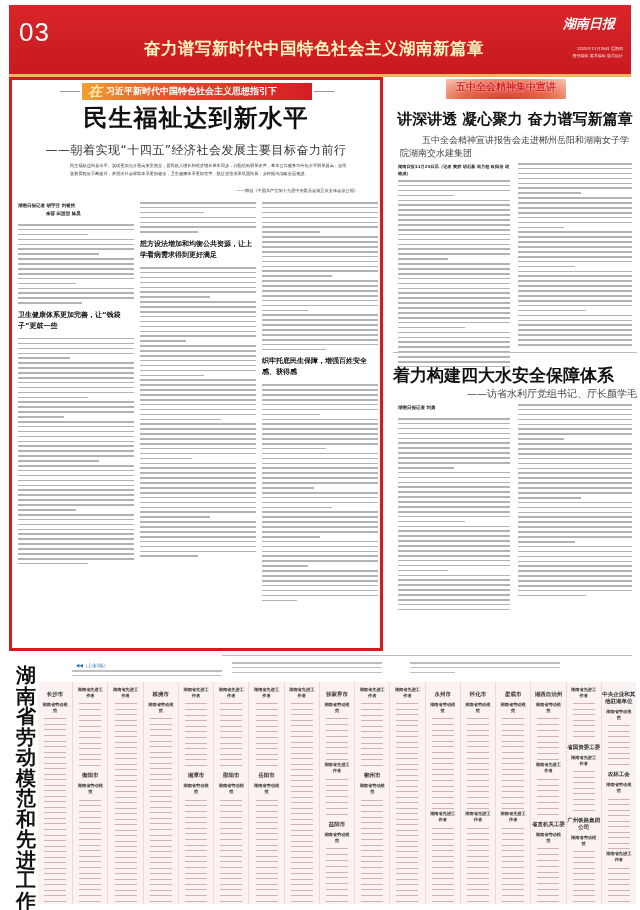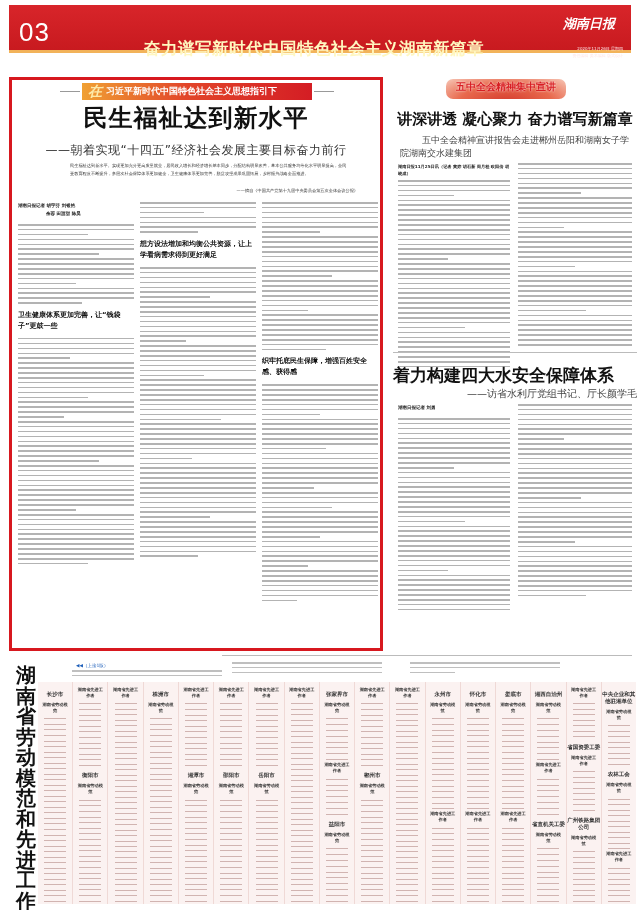--- a/index.html
+++ b/index.html
@@ -1,20 +1,20 @@
 <!DOCTYPE html>
 <html><head>
 <meta charset="utf-8">
 <style>
   * { box-sizing: border-box; margin: 0; padding: 0; }
   html, body { width: 640px; height: 910px; background: #fff; overflow: hidden; }
   body { font-family: "DejaVu Sans", "Liberation Sans", sans-serif; color: #222; position: relative; }
 
   
-  .masthead { position: absolute; left: 9px; top: 5px; width: 622px; height: 48px;
+  .masthead { position: absolute; left: 9px; top: 5px; width: 622px; height: 72px;
     background: linear-gradient(180deg, #d8252a 0%, #c81a1f 100%); border-bottom: 3px solid #f2b35a; }
   .mast-num { position: absolute; left: 10px; top: 12px; font-family: "Liberation Sans", sans-serif; font-size: 26px; color: #fff; letter-spacing: 1px; }
   .mast-line1 { position: absolute; left: 70px; top: 7px; width: 470px; text-align: center; color: #fff7c0; font-weight: bold; font-size: 16.5px; letter-spacing: 0.5px; white-space: nowrap; }
   .mast-line2 { position: absolute; left: 70px; top: 33px; width: 470px; text-align: center; color: #fff7c0; font-weight: bold; font-size: 16.5px; letter-spacing: 0.5px; white-space: nowrap; }
   .mast-logo { position: absolute; right: 16px; top: 10px; color: #fff; font-family: "DejaVu Serif", serif; font-style: italic; font-size: 13px; font-weight: bold; }
   .mast-meta { position: absolute; right: 8px; top: 40px; color: #ffe6e6; font-size: 4px; line-height: 7px; text-align: right; }
 
   
   .left-box { position: absolute; left: 9px; top: 77px; width: 374px; height: 574px; border: 3px solid #d7181f; background: #fff; }
   .kicker { position: absolute; left: 70px; top: 3px; width: 230px; height: 17px;
@@ -27,21 +27,21 @@
   .quote-source { position: absolute; right: 22px; top: 108px; font-size: 4.2px; color: #333; }
 
   .col { position: absolute; }
   .byline { font-size: 4.5px; font-weight: bold; color: #222; line-height: 8px; }
   .para-lines { display: block; }
   .line { height: 1.6px; background: #9a9a9a; margin: 0 0 3.3px 0; opacity: 0.75; }
   .subhead { font-size: 7px; font-weight: bold; color: #111; line-height: 11px; margin: 6px 0 6px 0; }
 
   
   .banner-red { position: absolute; left: 446px; top: 79px; width: 120px; height: 20px;
-    background: radial-gradient(ellipse at 50% 120%, #d43a2c 0%, #e8694d 55%, #f7c8b8 100%); border-radius: 7px; }
+    background: radial-gradient(ellipse at 50% 120%, #d43a2c 0%, #e8694d 55%, #f7c8b8 100%); border-radius: 1px; }
   .banner-red span { position: absolute; left: 0; width: 120px; top: 3px; text-align: center; font-size: 10px; font-weight: bold; color: #c0161c; background: rgba(255,255,255,0.0); }
   .banner-red .ribbon { position: absolute; left: 0; right: 0; top: 1px; text-align: center; font-size: 10px; color: #d81e22; font-weight: bold; text-shadow: 0 0 2px #fff; }
   .r-headline { position: absolute; left: 395px; top: 110px; width: 240px; text-align: center; font-size: 15px; font-weight: bold; color: #111; white-space: nowrap; }
   .r-subhead { position: absolute; left: 400px; top: 134px; width: 236px; font-size: 9px; color: #444; line-height: 13px; text-indent: 22px; }
 
   .r2-headline { position: absolute; left: 393px; top: 364px; width: 244px; text-align: left; font-family: "DejaVu Serif", serif; font-size: 17px; font-weight: bold; color: #111; white-space: nowrap; }
   .r2-subhead { position: absolute; left: 393px; top: 387px; width: 244px; text-align: right; font-size: 10px; color: #444; }
   .divider-h { position: absolute; height: 1px; background: #bbb; }
 
   

